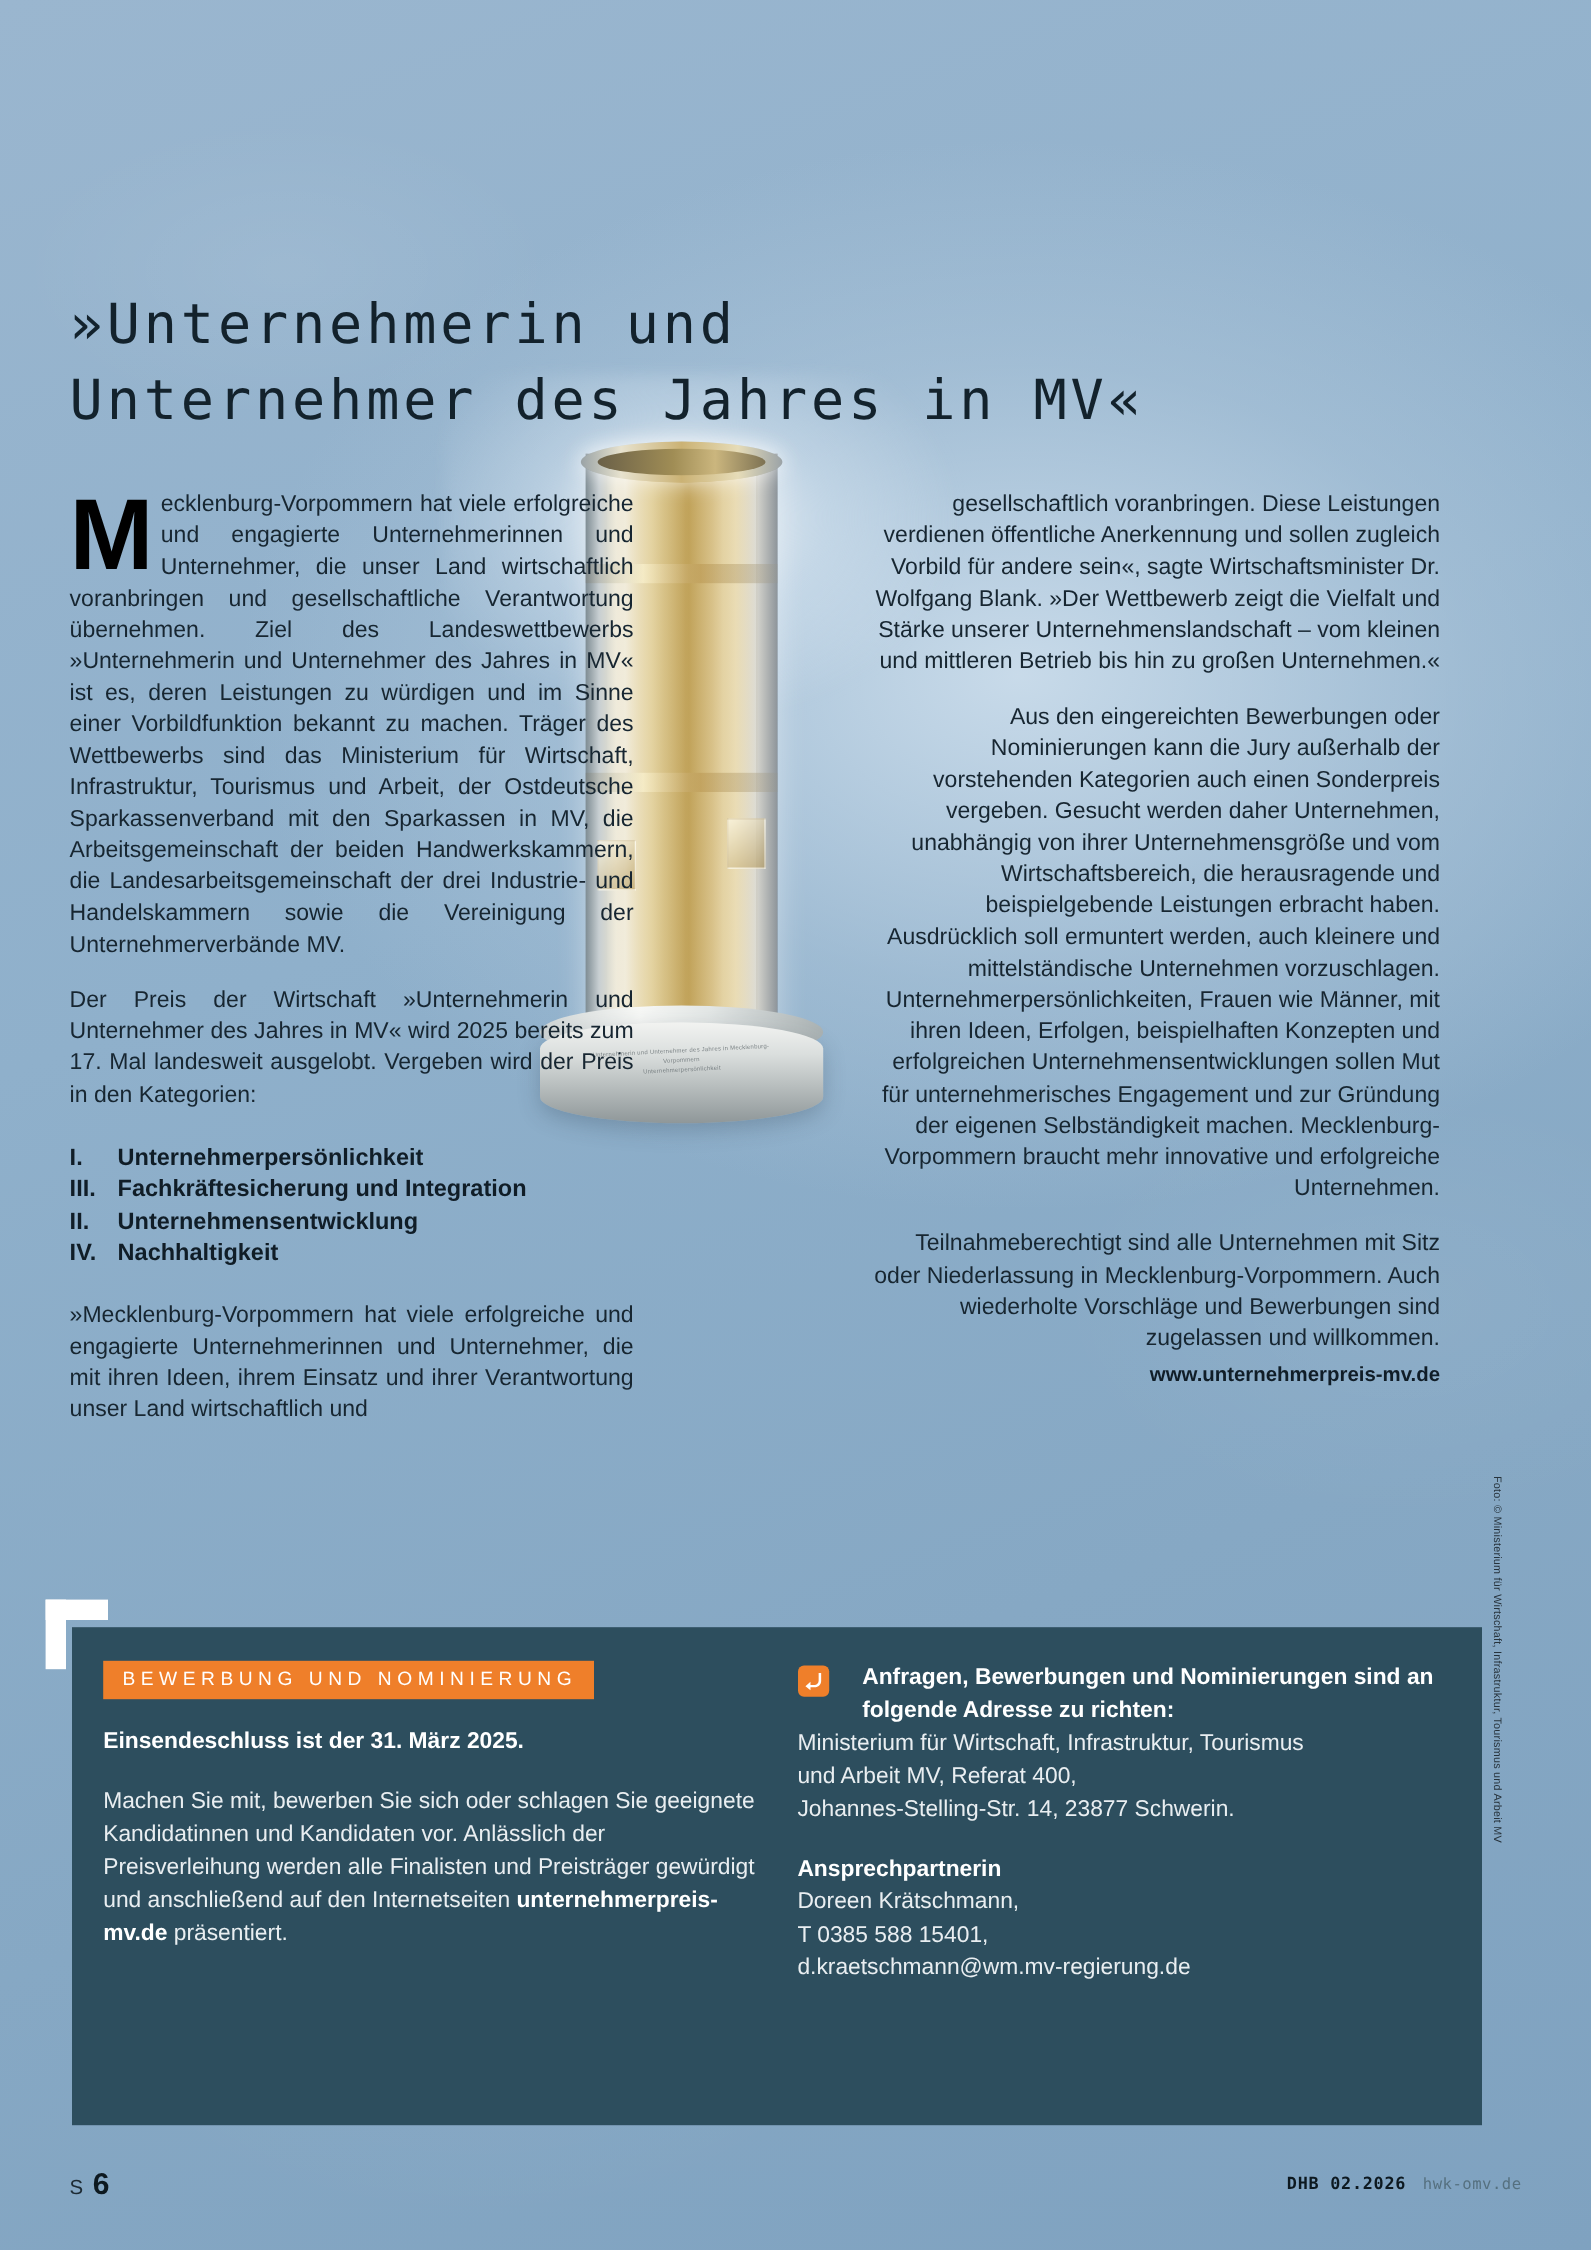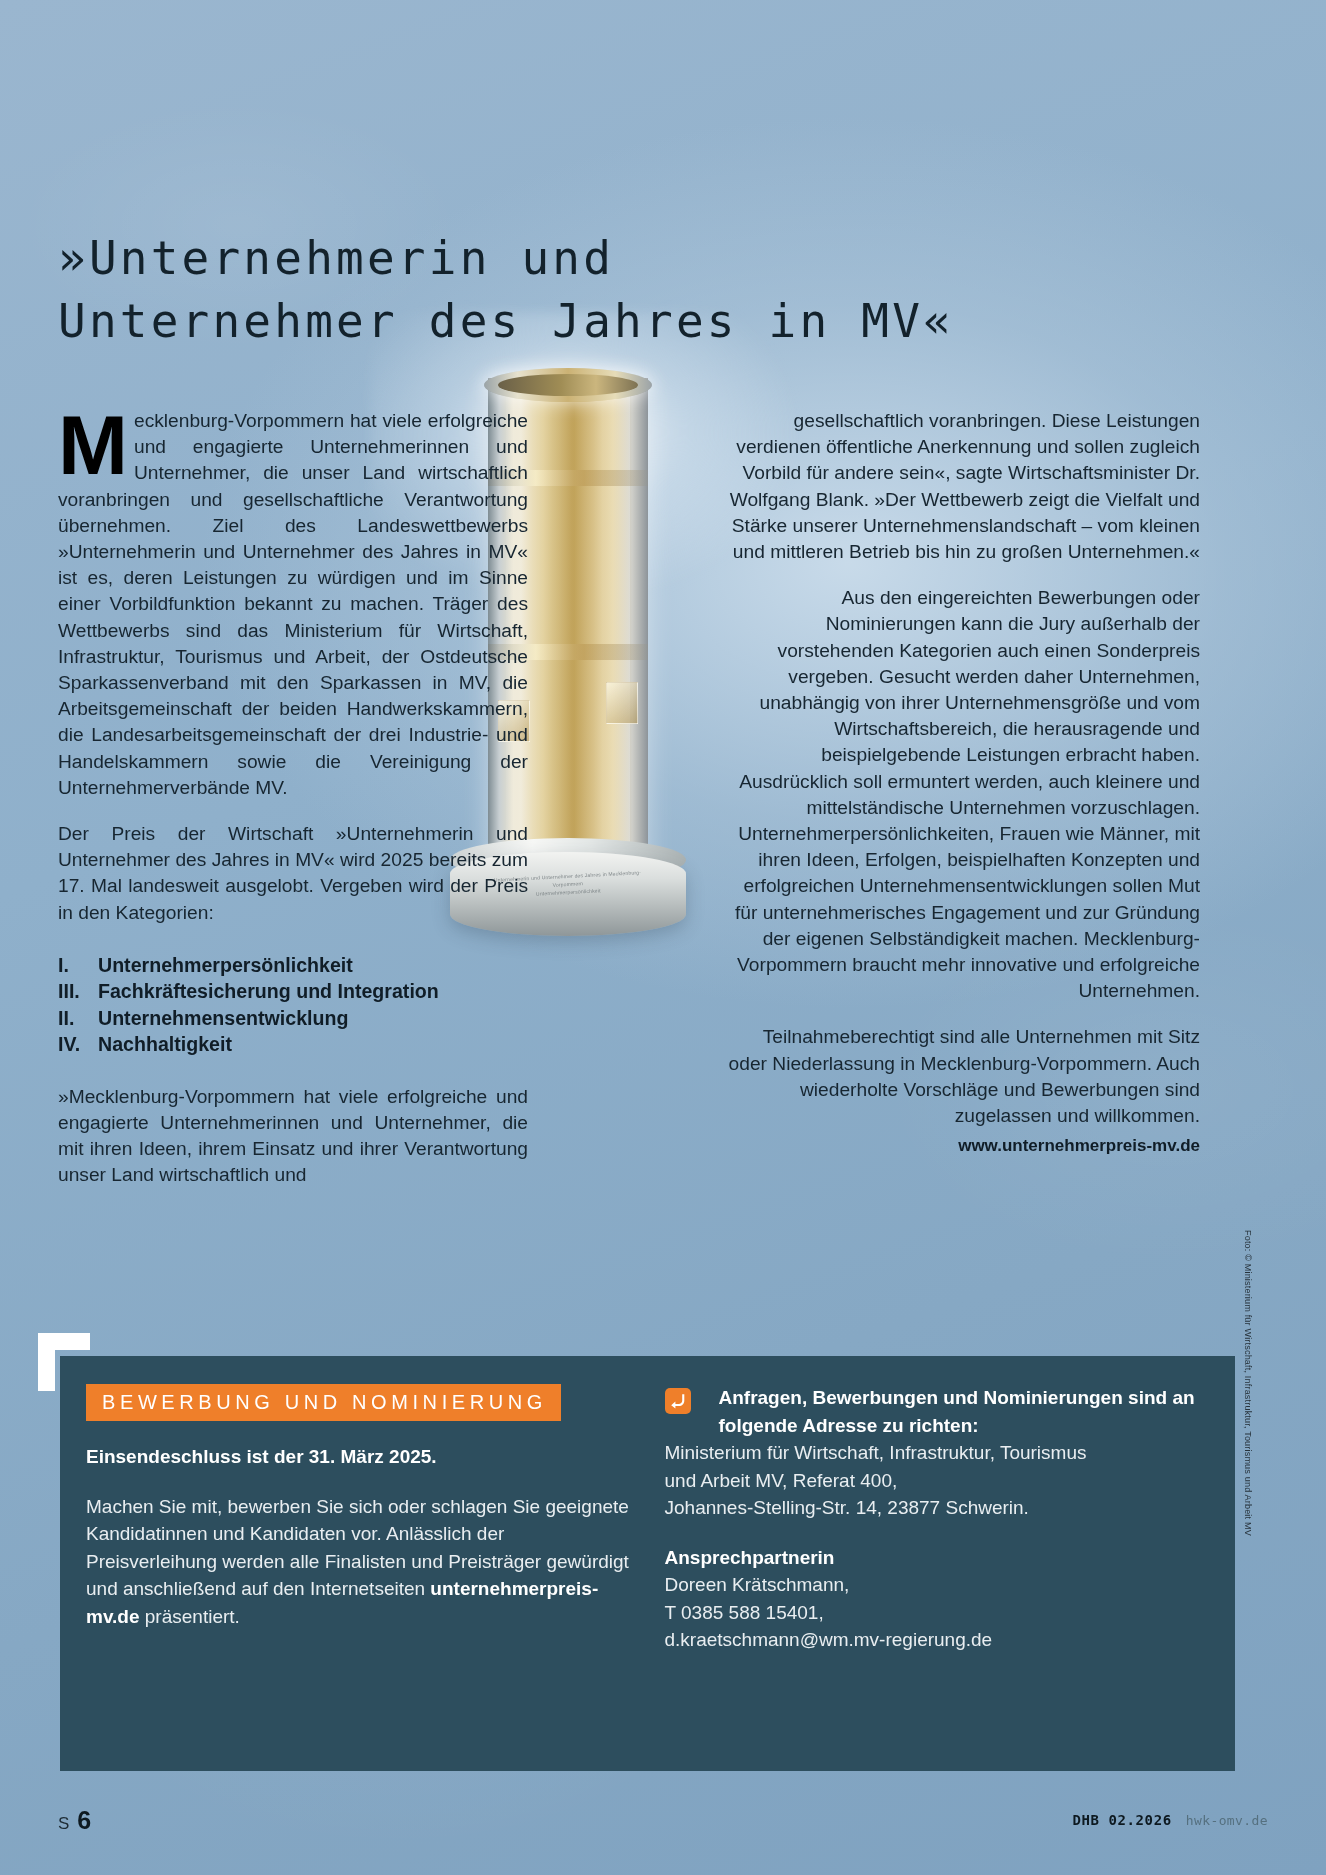--- a/index.html
+++ b/index.html
@@ -32,21 +32,21 @@
     background:
       radial-gradient(ellipse 320px 180px at 18% 12%, rgba(255,255,255,0.07), rgba(255,255,255,0) 70%),
       radial-gradient(ellipse 420px 260px at 88% 58%, rgba(255,255,255,0.05), rgba(255,255,255,0) 70%),
       radial-gradient(ellipse 500px 300px at 30% 88%, rgba(255,255,255,0.04), rgba(255,255,255,0) 70%);
   }
 
   
   .headline {
     position: absolute;
     left: 58px;
-    top: 196px;
+    top: 208px;
     width: 1150px;
     font-family: "DejaVu Sans Mono", monospace;
     font-size: 46px;
     line-height: 63px;
     letter-spacing: 3.2px;
     color: #13222c;
     font-weight: 400;
     z-index: 5;
   }
   .headline .hl-line { display: block; white-space: pre; }
@@ -252,21 +252,21 @@
     display: flex;
     gap: 34px;
   }
   .panel-col { width: 50%; }
 
   .badge {
     display: inline-block;
     background: #ef7f2a;
     color: #ffffff;
     font-family: "Liberation Sans", sans-serif;
-    font-size: 20px;
+    font-size: 16px;
     font-weight: 400;
     letter-spacing: 4.6px;
     padding: 7px 14px 7px 16px;
     margin-bottom: 22px;
   }
   .panel-txt {
     font-family: "Liberation Sans", sans-serif;
     font-size: 19px;
     line-height: 27.5px;
     color: #e9eef1;

